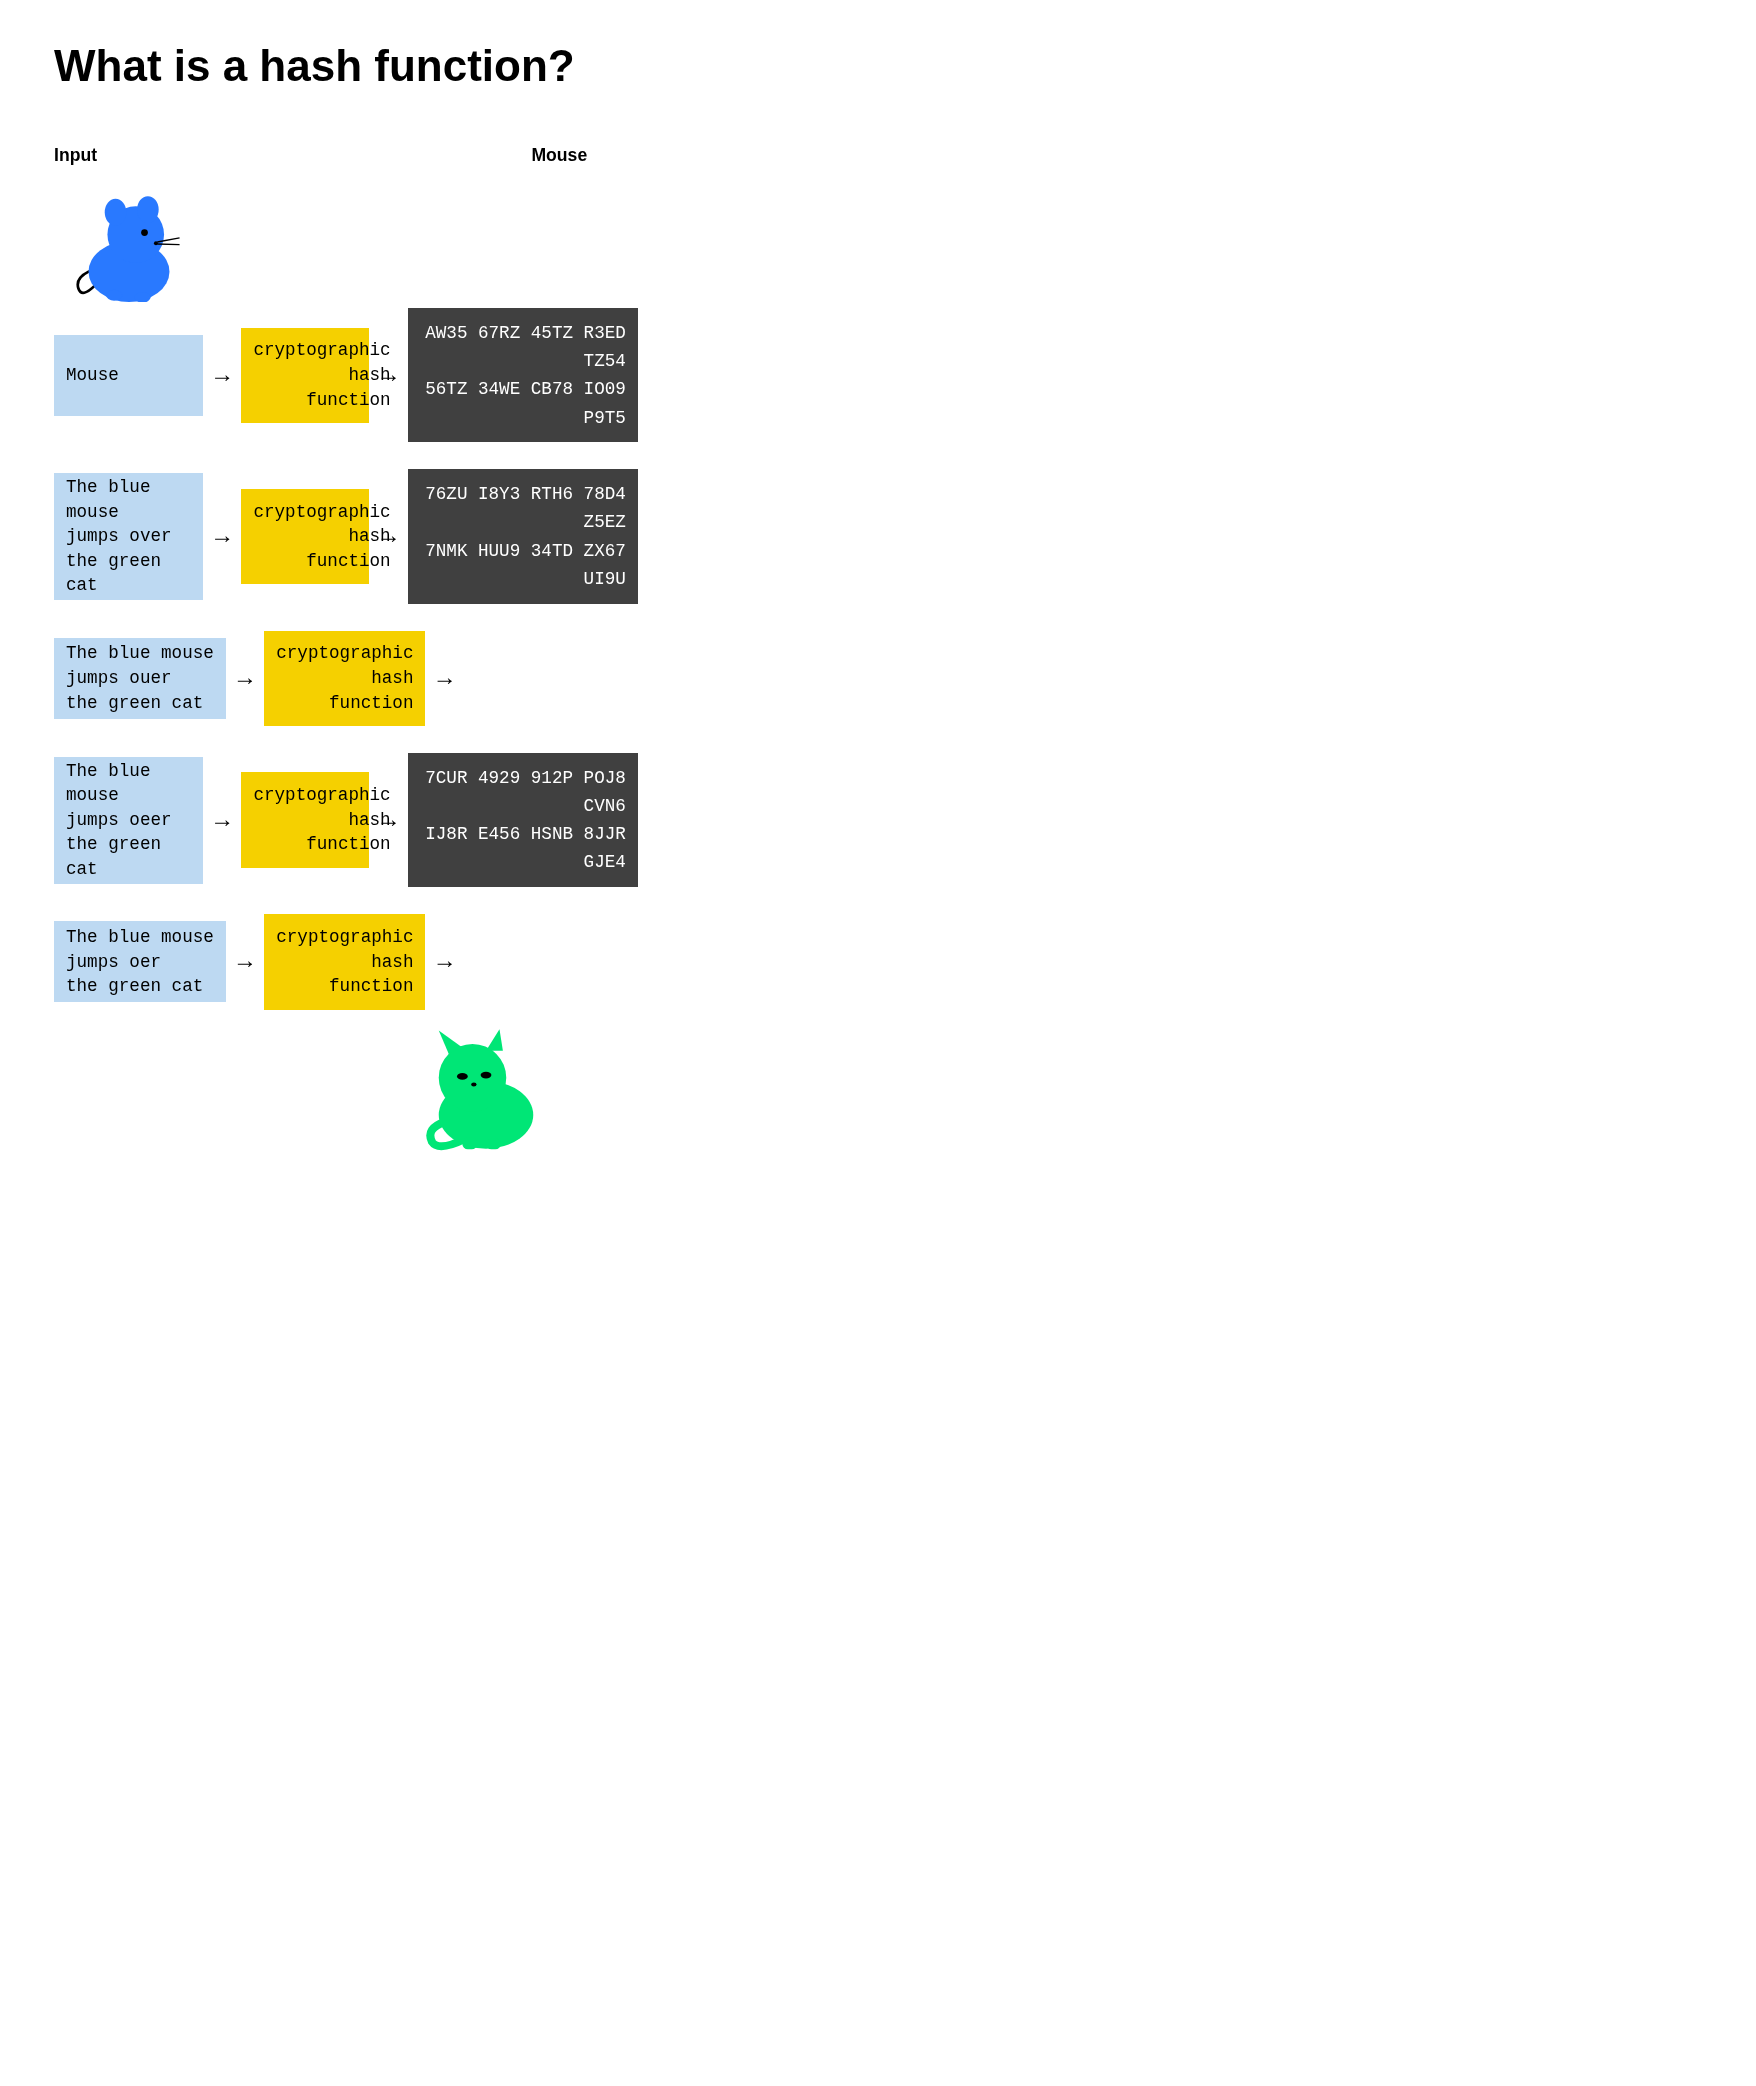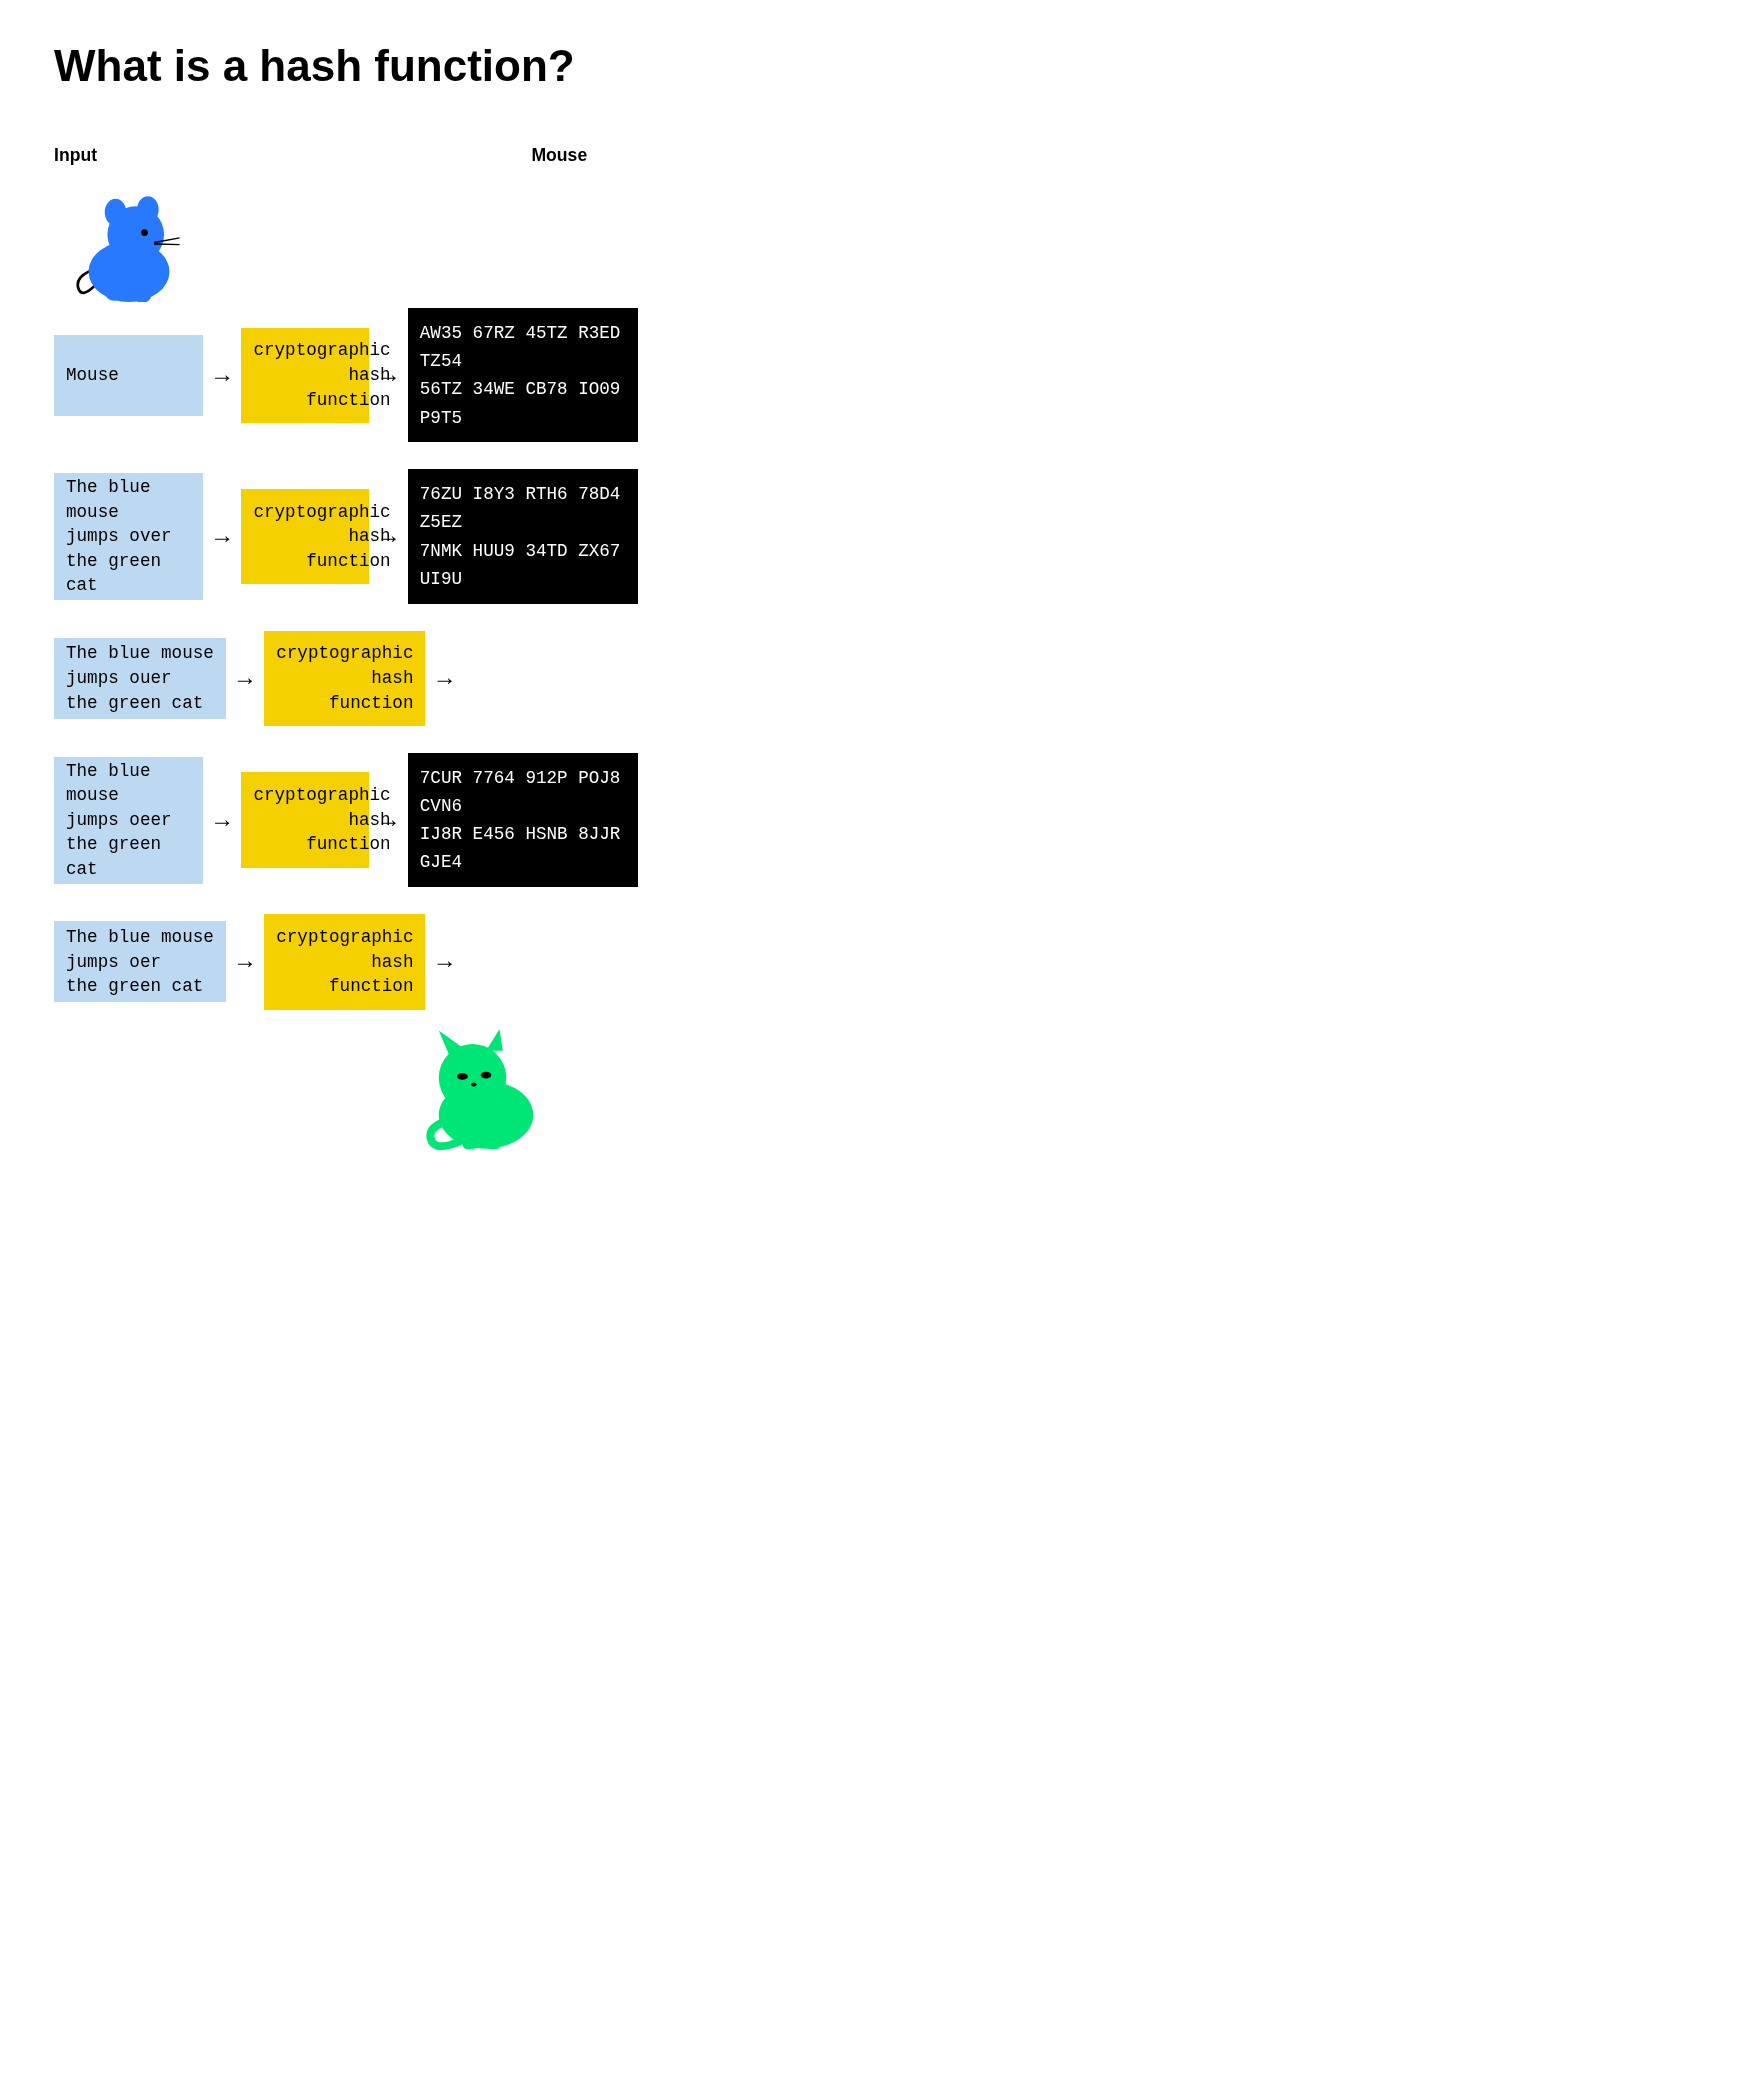--- a/index.html
+++ b/index.html
@@ -72,30 +72,31 @@
       padding: 10.8px 12px;
       font-size: 17.6px;
       font-family: 'Courier New', Courier, monospace;
       color: #000;
       display: flex;
       align-items: center;
       line-height: 1.4;
       text-align: right;
     }
     .digest-box {
-      background: #000000;
+      background: #404040;
       min-width: 230px;
       min-height: 81px;
       padding: 10.8px 12px;
       font-size: 17.6px;
       font-family: 'Courier New', Courier, monospace;
       color: #fff;
       display: flex;
       align-items: center;
       line-height: 1.6;
+      text-align: right;
     }
 
     
     .cat-container {
       display: flex;
       justify-content: center;
       margin-top: -20px;
       margin-left: 270px;
     }
   </style>
@@ -171,21 +172,21 @@
     </div>
     <div class="row">
       <div class="input-box" style="white-space: pre-line;">The blue mouse
 jumps oeer
 the green cat</div>
       <div class="arrow">→</div>
       <div class="hash-box" style="white-space: pre-line;">cryptographic
 hash
 function</div>
       <div class="arrow">→</div>
-      <div class="digest-box" style="white-space: pre-line;">7CUR  7764  912P  POJ8  CVN6
+      <div class="digest-box" style="white-space: pre-line;">7CUR  4929  912P  POJ8  CVN6
 IJ8R  E456  HSNB  8JJR  GJE4</div>
     </div>
     <div class="row">
       <div class="input-box" style="white-space: pre-line;">The blue mouse
 jumps oer
 the green cat</div>
       <div class="arrow">→</div>
       <div class="hash-box" style="white-space: pre-line;">cryptographic
 hash
 function</div>

